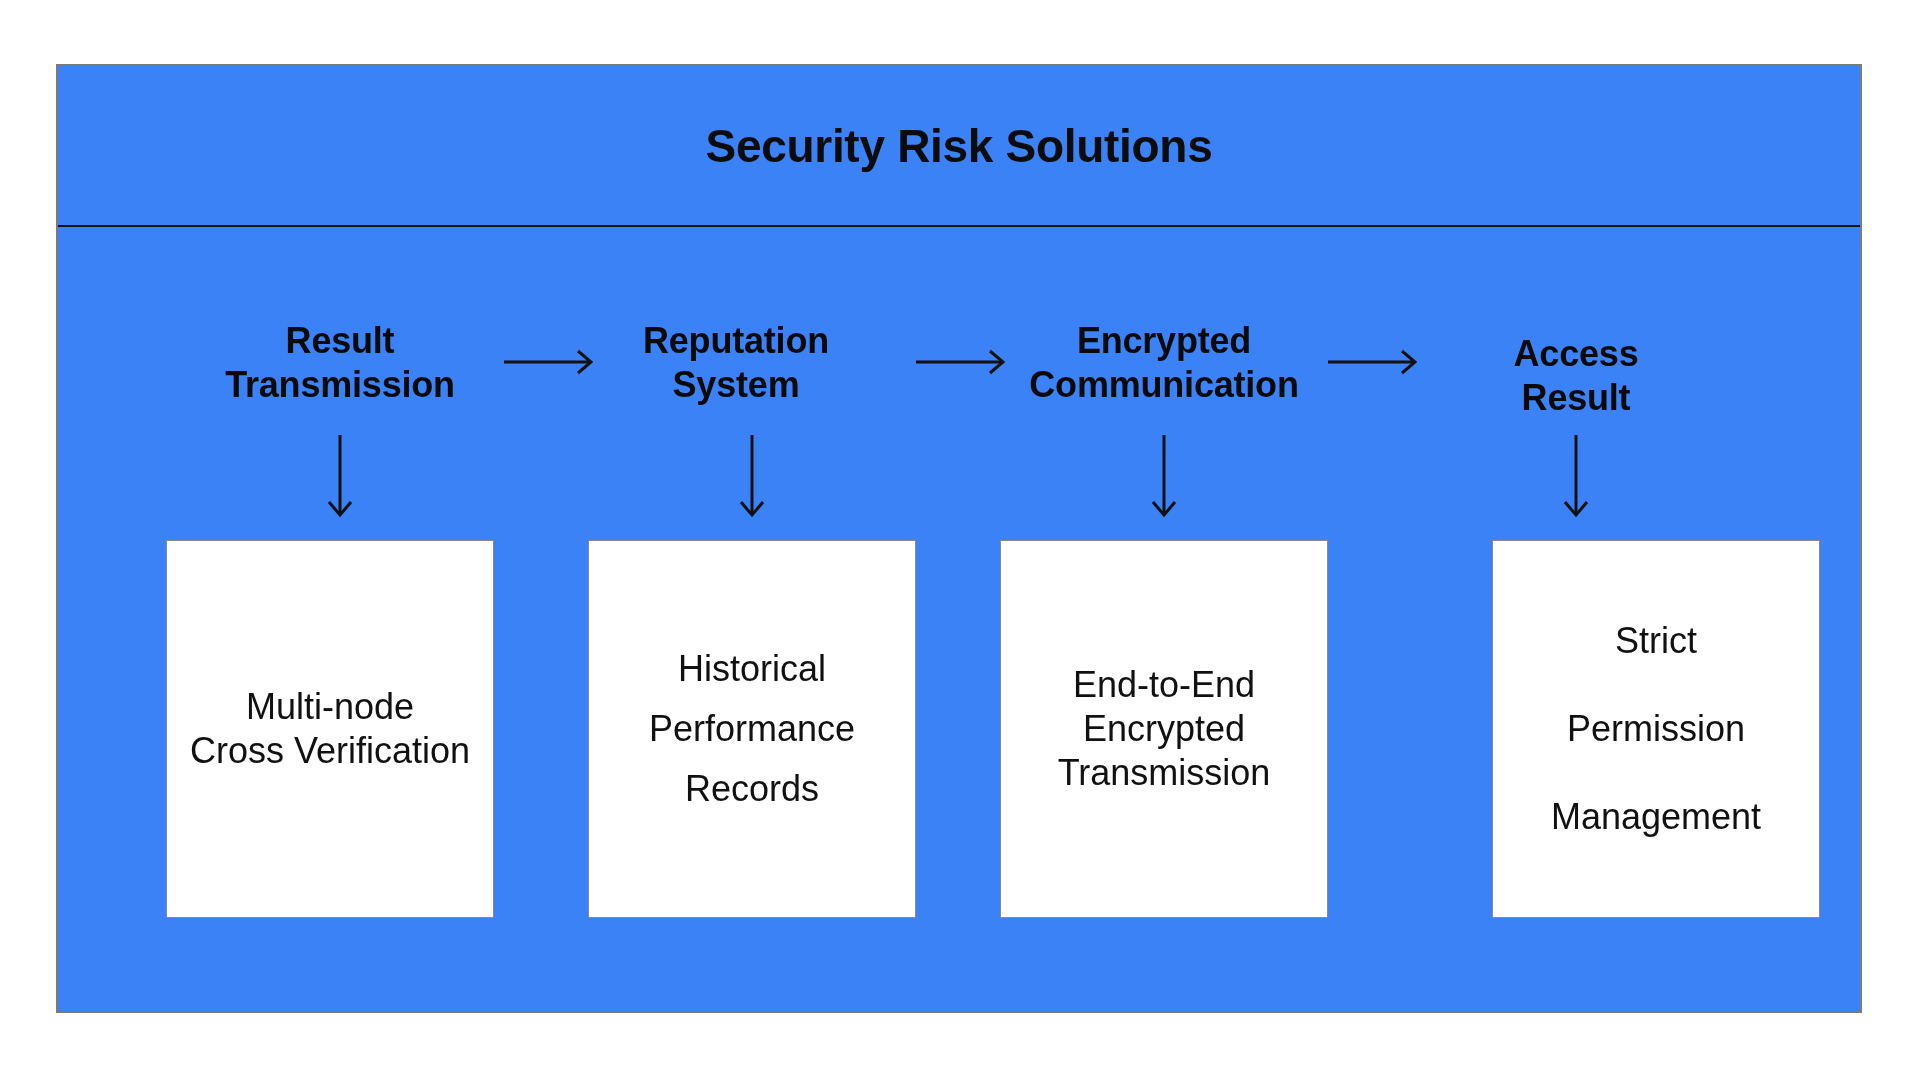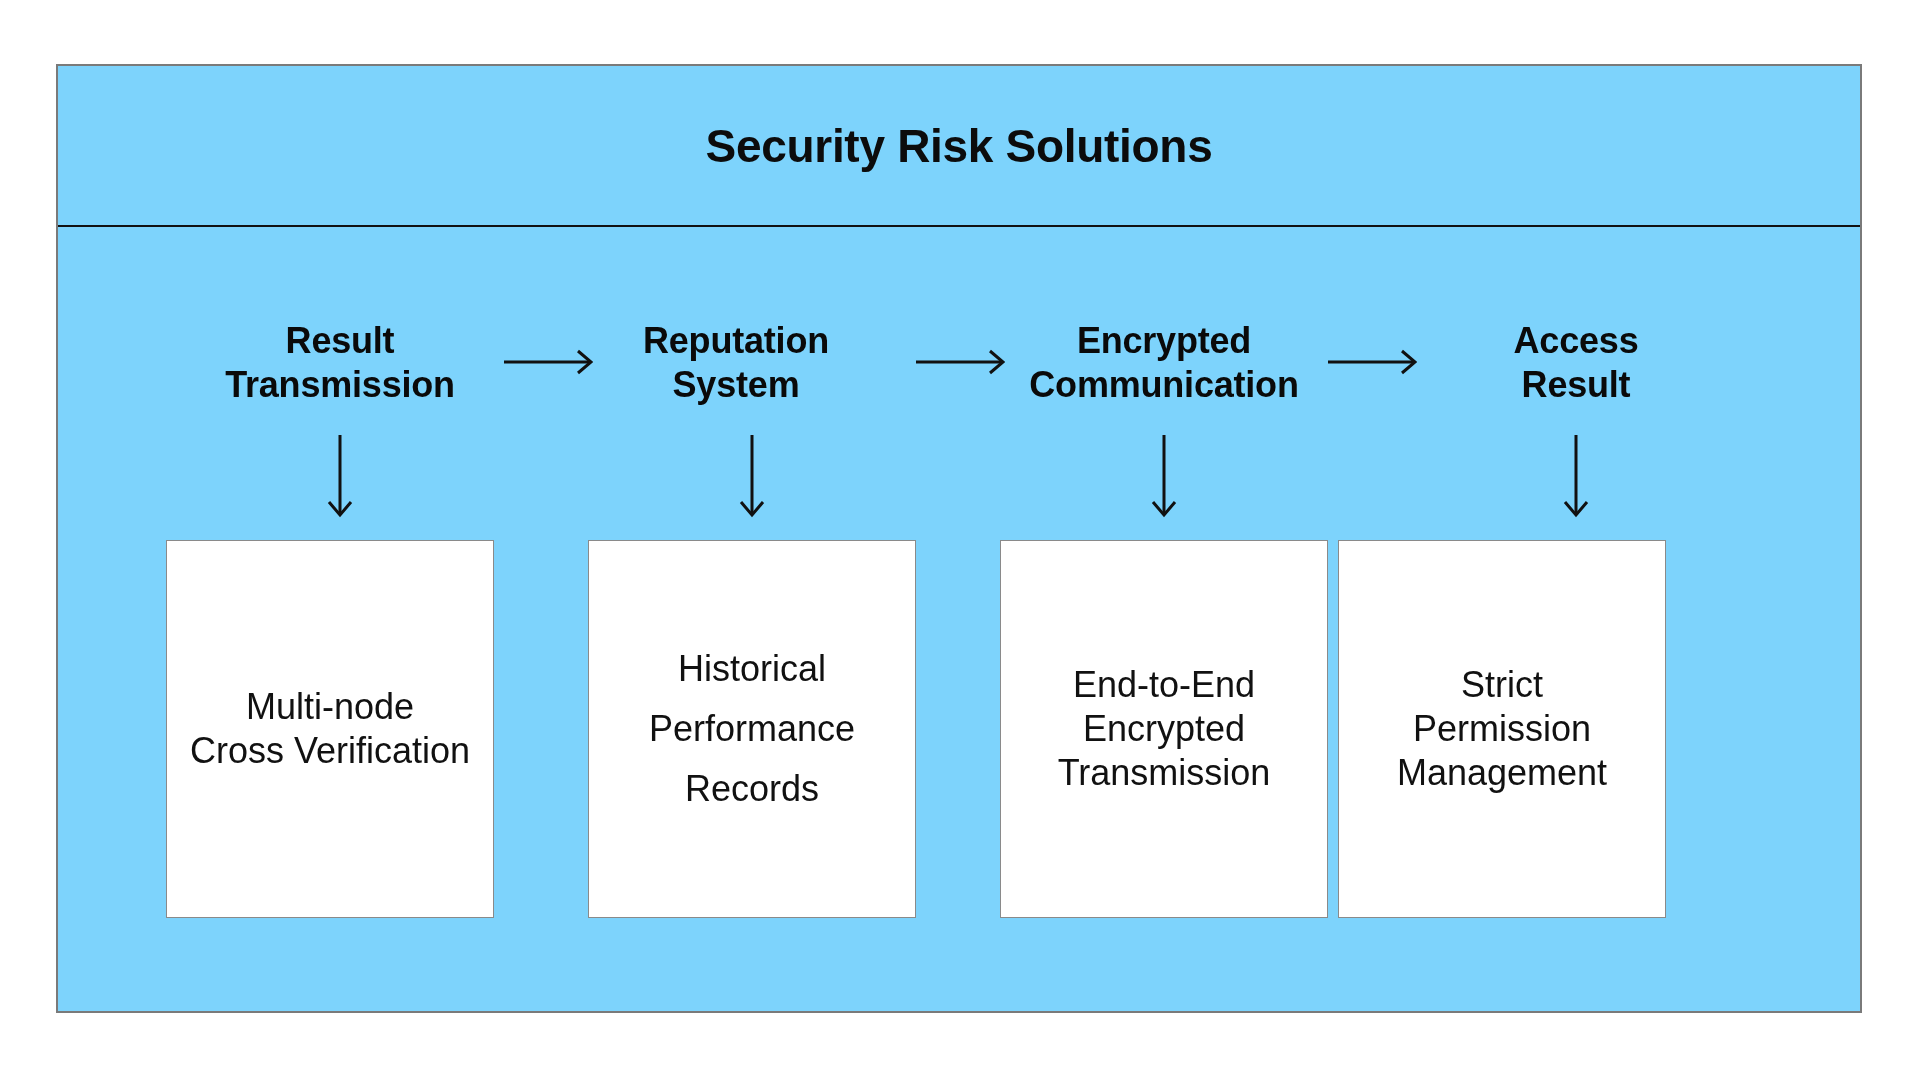--- a/index.html
+++ b/index.html
@@ -14,21 +14,21 @@
   }
 
   .frame {
     position: absolute;
     left: 56px;
     top: 64px;
     width: 1806px;
     height: 949px;
     box-sizing: border-box;
     border: 2px solid #7a7a7a;
-    background: #7dd3fc;
+    background: #3b82f6;
     padding-left: 16px;
   }
 
   .title-bar {
     position: absolute;
     left: 0;
     top: 0;
     width: 100%;
     height: 161px;
     box-sizing: border-box;
@@ -53,21 +53,21 @@
     text-align: center;
     font-size: 36px;
     font-weight: 700;
     line-height: 44px;
     letter-spacing: -0.2px;
     color: #0a0a0a;
   }
   .header-label.c1 { left: 112px; }
   .header-label.c2 { left: 508px; }
   .header-label.c3 { left: 936px; }
-  .header-label.c4 { left: 1348px; }
+  .header-label.c4 { left: 1348px; margin-top: 13px; }
 
   .h-arrow {
     position: absolute;
     top: 283px;
     width: 90px;
     height: 26px;
     color: #111111;
   }
   .h-arrow.a1 { left: 445px; }
   .h-arrow.a2 { left: 857px; }
@@ -99,21 +99,21 @@
     justify-content: center;
     text-align: center;
     font-size: 36px;
     font-weight: 400;
     line-height: 44px;
     color: #111111;
   }
   .detail-box.c1 { left: 108px; }
   .detail-box.c2 { left: 530px; gap: 16px; }
   .detail-box.c3 { left: 942px; text-align: center; }
-  .detail-box.c4 { left: 1280px; }
+  .detail-box.c4 { left: 1434px; gap: 44px; }
 
   .line { white-space: nowrap; }
 
   svg { display: block; width: 100%; height: 100%; }
 </style>
 </head>
 <body>
 
 <div class="frame">
 

